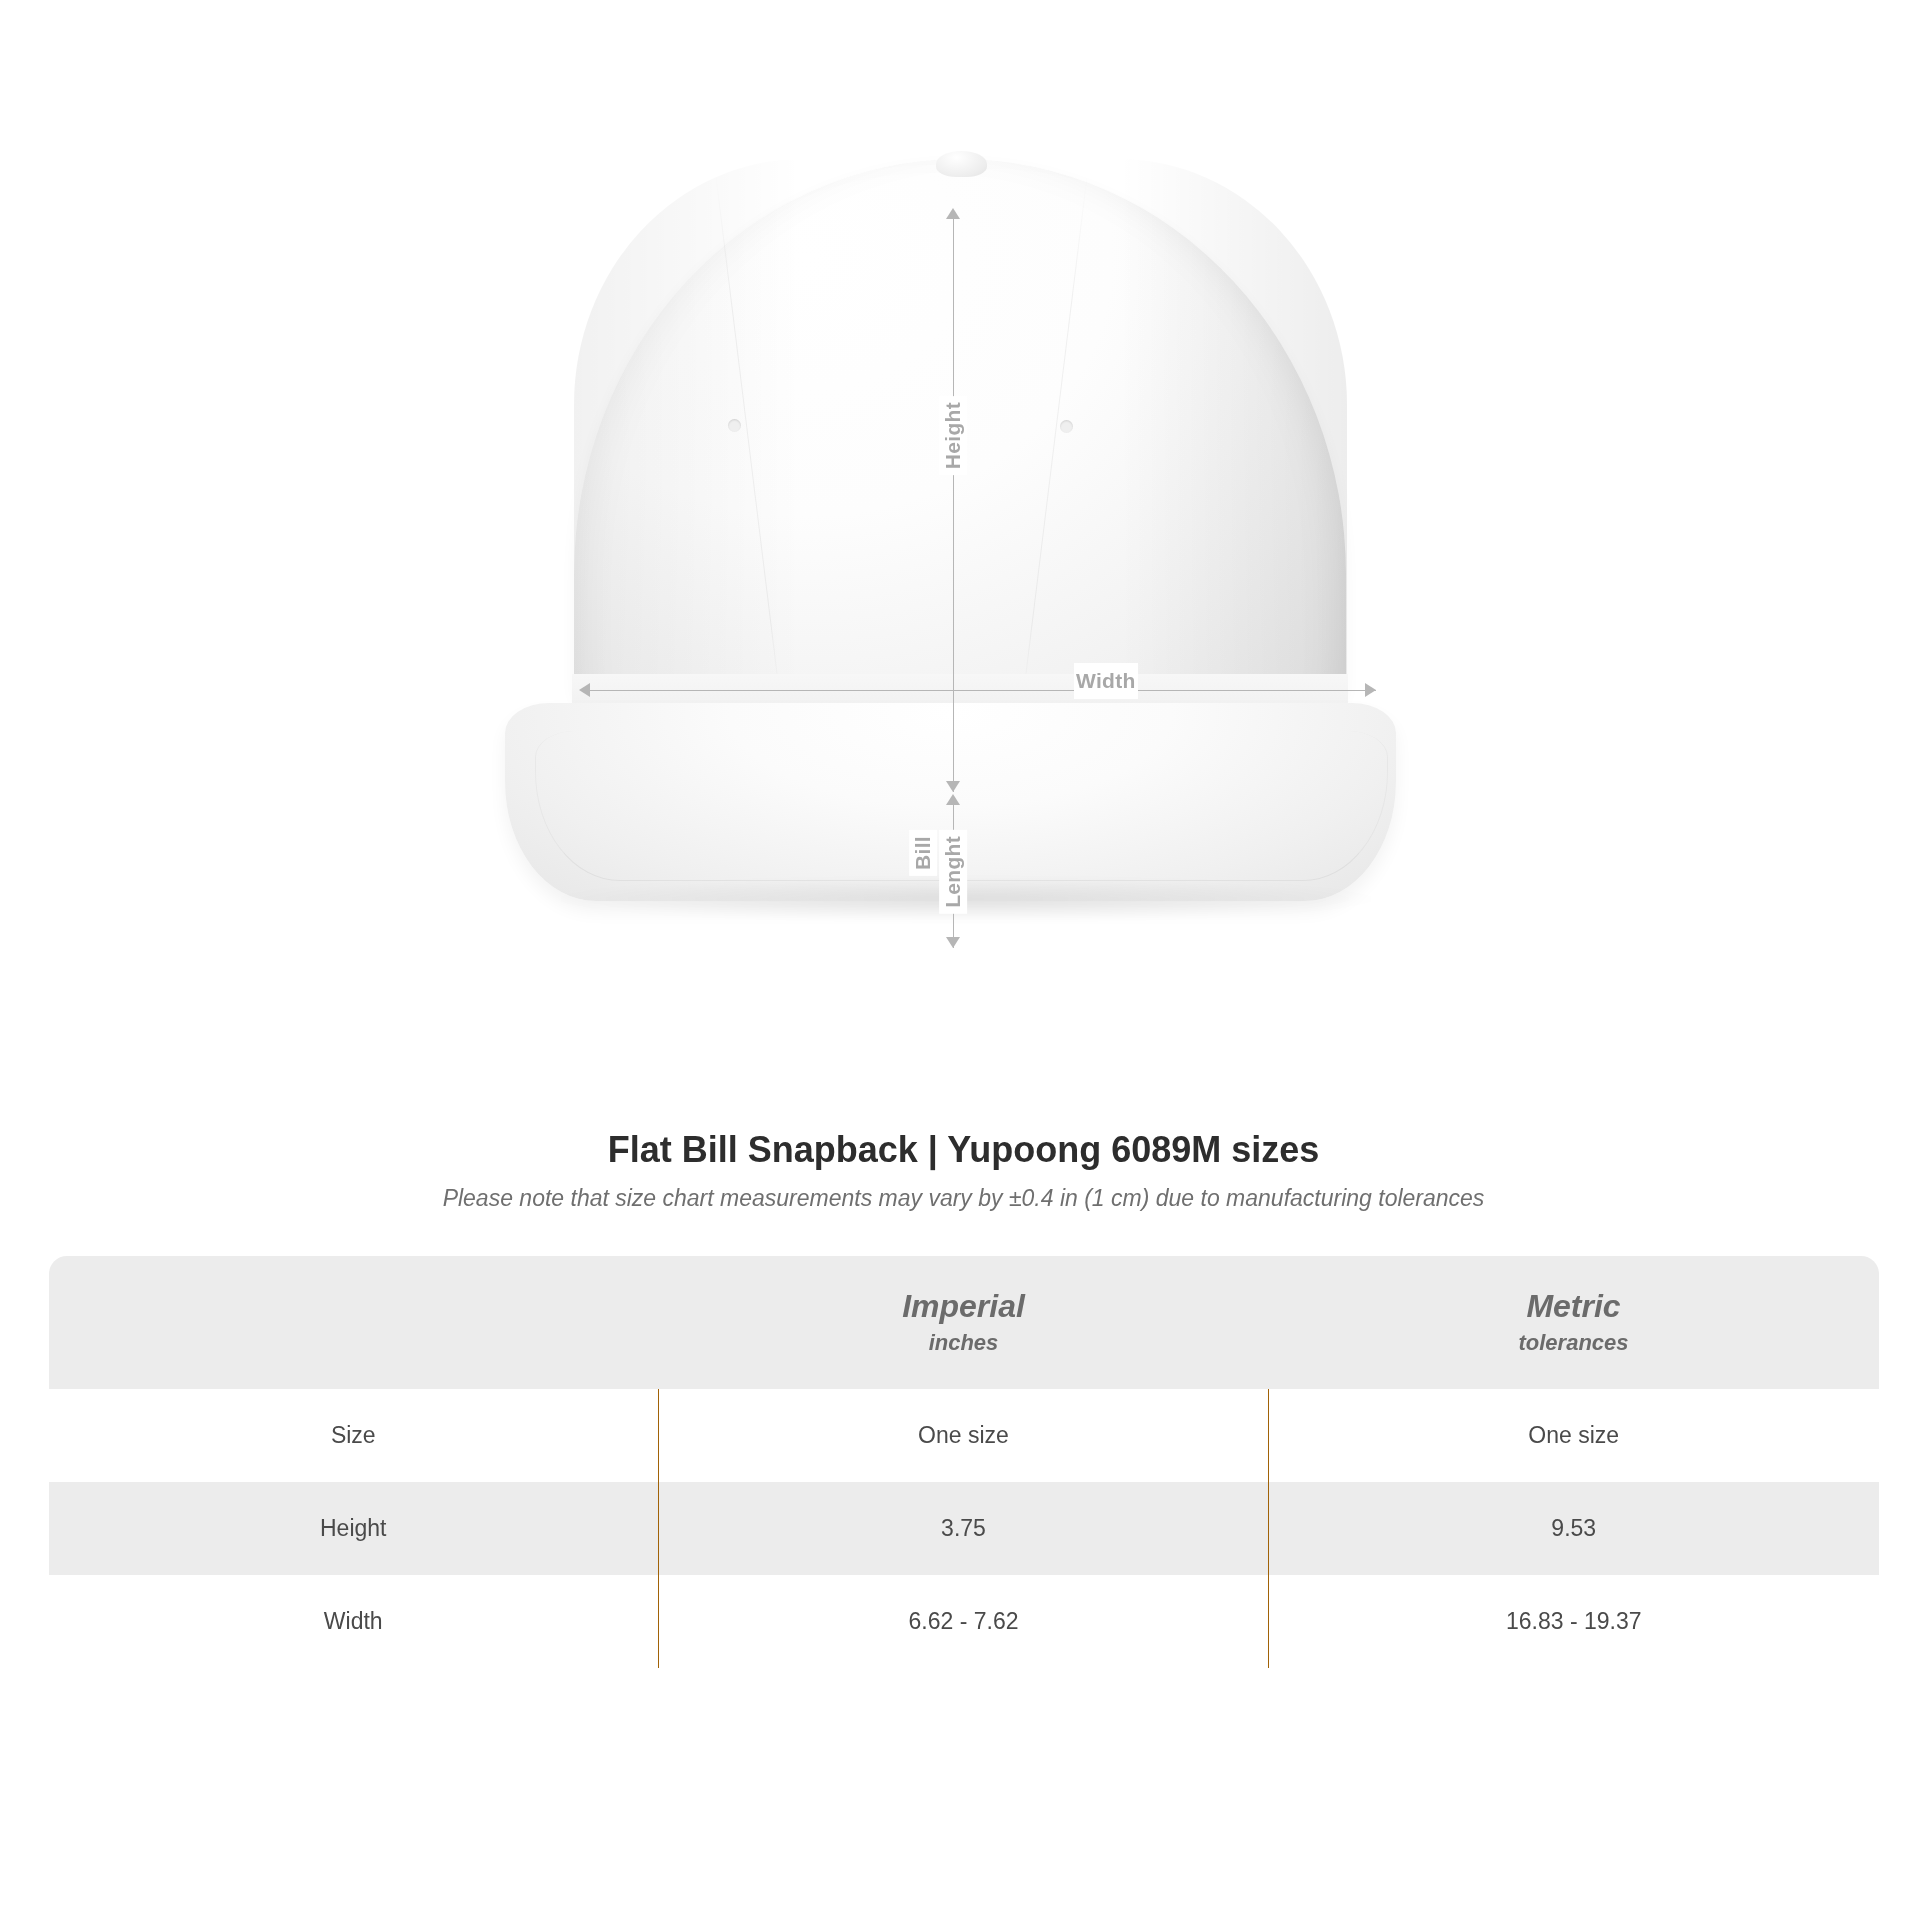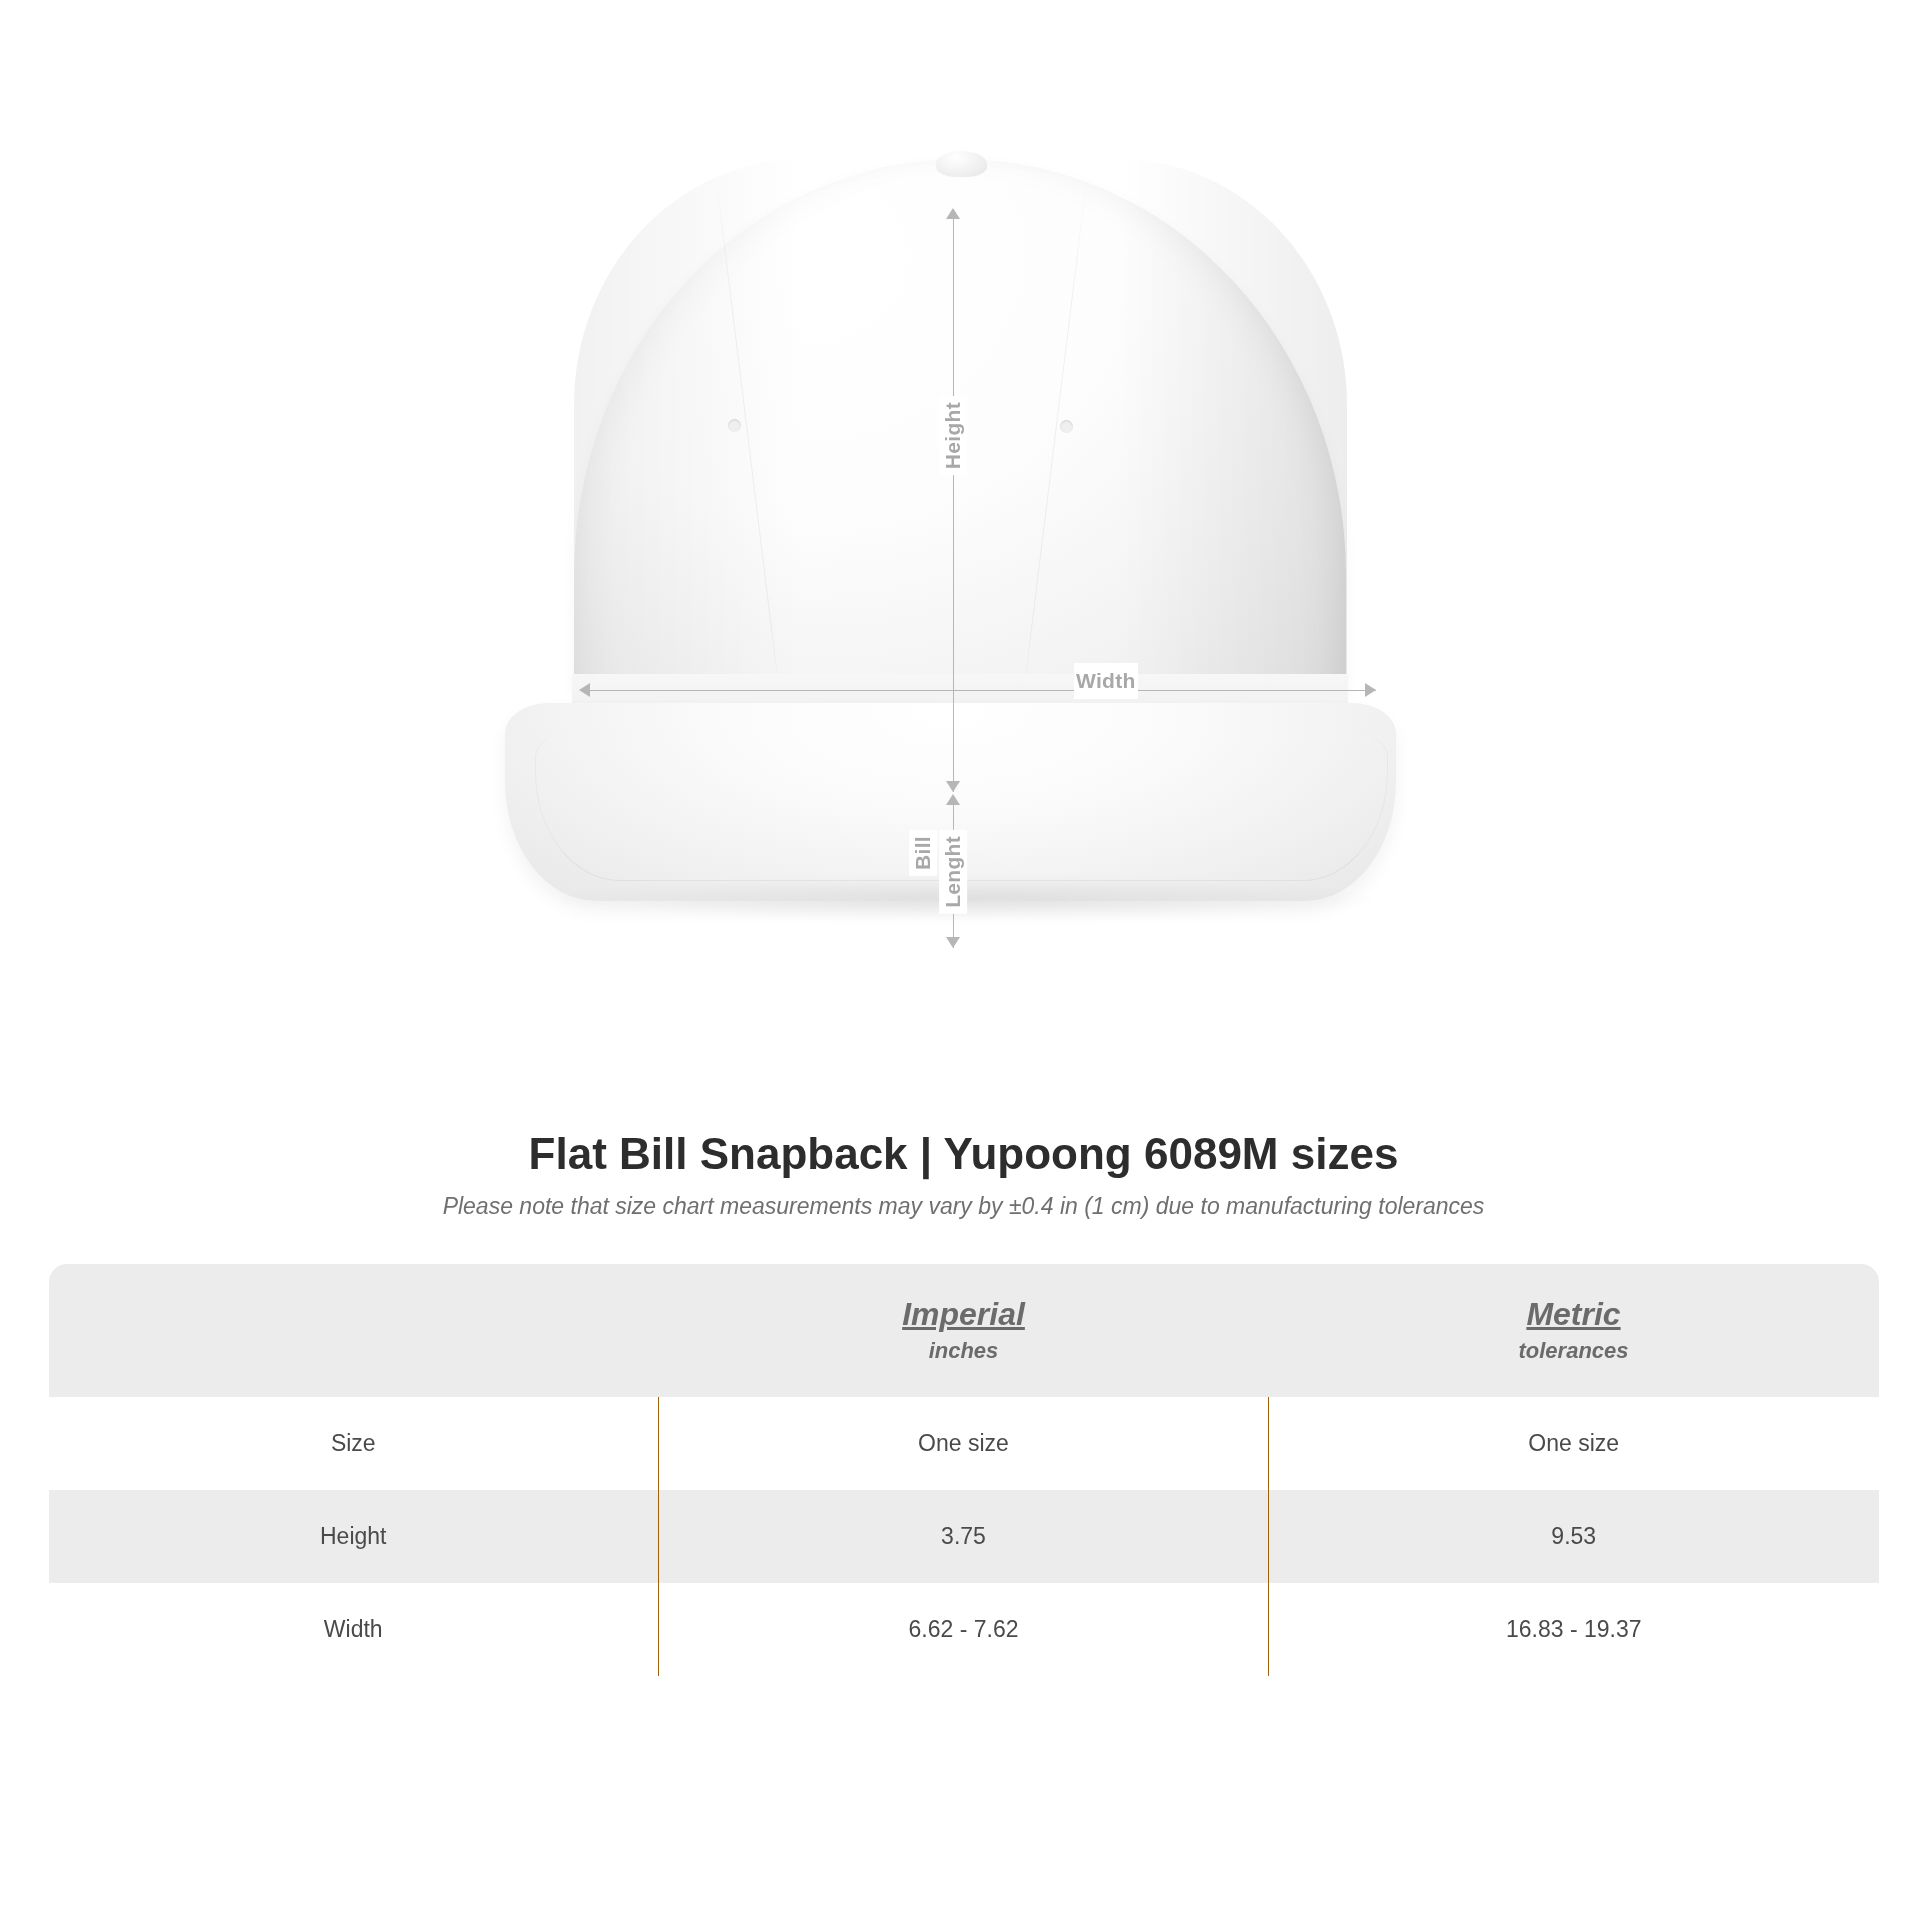--- a/index.html
+++ b/index.html
@@ -173,21 +173,21 @@
     transform: rotate(180deg);
   }
 
   
   .caption-block {
     width: 1927px;
     text-align: center;
     margin-top: 50px;
   }
   .chart-title {
-    font-size: 44px;
+    font-size: 36px;
     font-weight: bold;
     color: #2d2d2d;
     margin: 0 0 14px 0;
   }
   .chart-note {
     font-size: 23px;
     font-style: italic;
     color: #6f6f6f;
     margin: 0;
   }
@@ -212,21 +212,20 @@
   }
   thead th:first-child  { border-radius: 18px 0 0 0; }
   thead th:last-child   { border-radius: 0 18px 0 0; }
   .unit-system {
     display: block;
     font-size: 32px;
     font-weight: bold;
     font-style: italic;
     color: #6b6b6b;
     line-height: 1.25;
-    text-decoration: underline;
   }
   .unit-sub {
     display: block;
     font-size: 22px;
     font-style: italic;
     color: #6b6b6b;
     line-height: 1.5;
   }
   tbody td {
     padding: 33px 10px;

